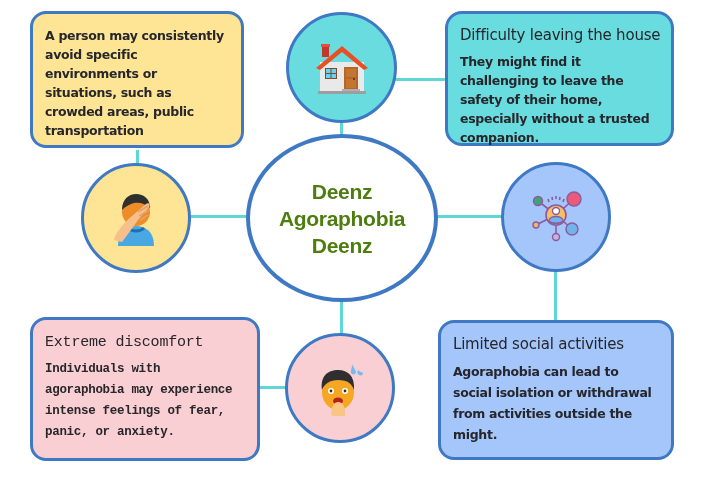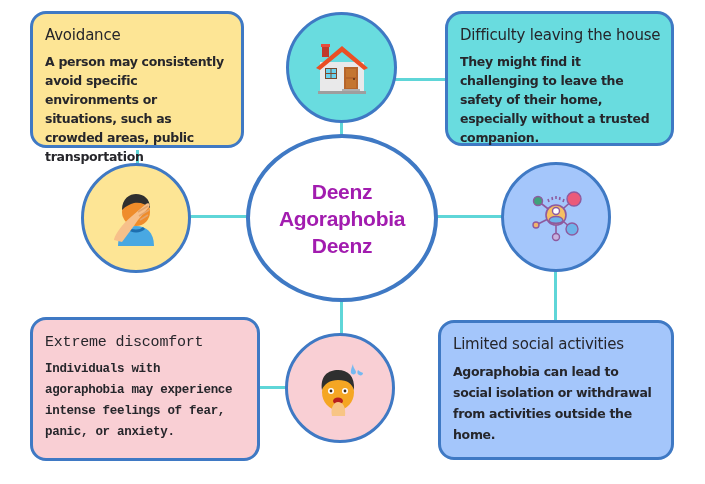--- a/index.html
+++ b/index.html
@@ -7,52 +7,51 @@
            font-family: "DejaVu Sans", sans-serif; }
     .line { position: absolute; background: #5fd6d8; }
     .box { position: absolute; border: 3px solid #3f79c4; border-radius: 16px; box-sizing: border-box;
            padding: 12px 12px; color: #26262b; }
     .box .title { font-size: 15px; font-weight: normal; margin: 0 0 8px 0; letter-spacing: -0.2px; white-space: nowrap; }
     .box .body { font-size: 12.5px; line-height: 19px; font-weight: bold; letter-spacing: -0.3px; }
     .circle { position: absolute; border: 3px solid #3f79c4; border-radius: 50%; box-sizing: border-box;
               display: flex; align-items: center; justify-content: center; }
     .center { background: #ffffff; border-width: 4px; }
     .center-title { text-align: center; font-family: "Liberation Sans", sans-serif; font-weight: bold;
-                    font-size: 21px; line-height: 27px; color: #a21caf; letter-spacing: -0.3px; }
+                    font-size: 21px; line-height: 27px; color: #4d7c0f; letter-spacing: -0.3px; }
   </style>
 </head>
 <body>
 
 <div class="line" style="left:136px; top:150px; width:3px; height:28px;"></div>
 <div class="line" style="left:190px; top:215px; width:62px; height:3px;"></div>
 <div class="line" style="left:394px; top:78px; width:54px; height:3px;"></div>
 <div class="line" style="left:340px; top:118px; width:3px; height:20px;"></div>
 <div class="line" style="left:434px; top:215px; width:70px; height:3px;"></div>
 <div class="line" style="left:554px; top:268px; width:3px; height:54px;"></div>
 <div class="line" style="left:340px; top:298px; width:3px; height:36px;"></div>
 <div class="line" style="left:258px; top:386px; width:32px; height:3px;"></div>
 
 <div class="box" style="left:30px; top:11px; width:214px; height:137px; background:#fde595;">
-  <div class="title">Avoidance</div>
   <div class="body">A person may consistently avoid specific environments or situations, such as crowded areas, public transportation</div>
 </div>
 
 <div class="box" style="left:445px; top:11px; width:229px; height:135px; background:#69dcdf;border-radius:17px;">
   <div class="title">Difficulty leaving the house</div>
   <div class="body">They might find it challenging to leave the safety of their home, especially without a trusted companion.</div>
 </div>
 
 <div class="box" style="left:30px; top:317px; width:230px; height:144px; background:#f9cfd4; padding-top:14px;font-family:Liberation Mono, monospace;">
   <div class="title">Extreme discomfort</div>
   <div class="body" style="line-height:21px;">Individuals with agoraphobia may experience intense feelings of fear, panic, or anxiety.</div>
 </div>
 
 <div class="box" style="left:438px; top:320px; width:236px; height:140px; background:#a4c6fb; padding-top:12px;">
   <div class="title">Limited social activities</div>
-  <div class="body" style="line-height:21px;">Agoraphobia can lead to social isolation or withdrawal from activities outside the home.</div>
+  <div class="body" style="line-height:21px;">Agoraphobia can lead to social isolation or withdrawal from activities outside the might.</div>
 </div>
 
 <div class="circle" style="left:286px; top:12px; width:111px; height:111px; background:#69dcdf;">
   <svg width="56" height="52" viewBox="0 0 56 52">
     <rect x="8" y="3" width="7" height="12" fill="#c0392b"></rect>
     <rect x="7" y="2" width="9" height="3" fill="#e74c3c"></rect>
     <rect x="6" y="20" width="44" height="30" fill="#e9e9ea"></rect>
     <polygon points="28,4 2,26 6,28 28,10 50,28 54,26" fill="#ea4f24"></polygon>
     <rect x="11" y="26" width="12" height="11" fill="#7a4a2e"></rect>
     <rect x="12" y="27" width="4.5" height="4" fill="#6bd3ef"></rect>

